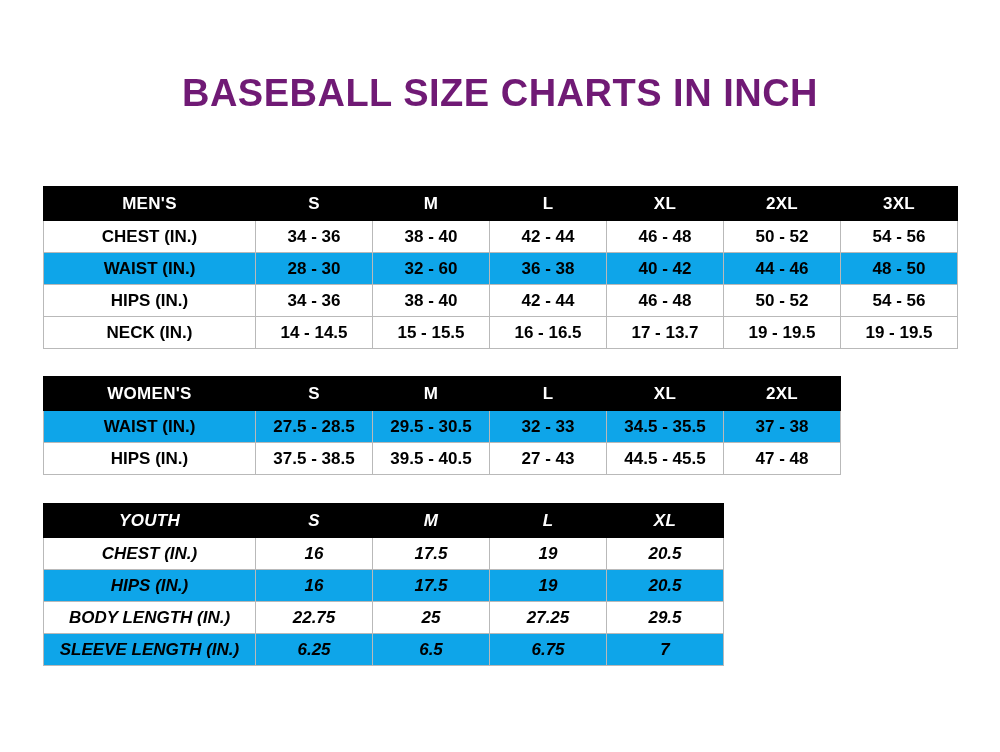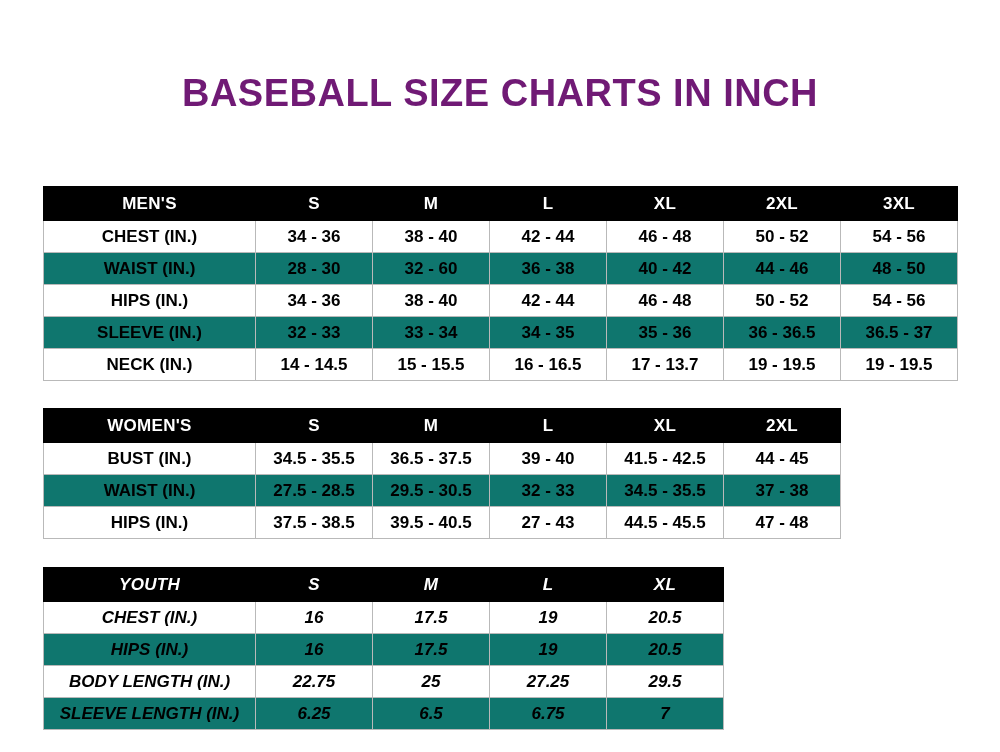--- a/index.html
+++ b/index.html
@@ -61,21 +61,21 @@
   table.size-table thead th {
     background: #000000;
     color: #ffffff;
     border: 1px solid #000000;
     height: 33px;
     font-size: 17px;
     letter-spacing: 0.3px;
   }
 
   table.size-table tbody tr.alt td {
-    background: #0f766e;
+    background: #0ea5e9;
   }
 
   td.rowlabel, th.rowlabel {
     text-align: center;
   }
 
   
   #mens-table { width: 914px; }
   #mens-table col.label { width: 212px; }
   #mens-table col.size { width: 117px; }
@@ -146,29 +146,20 @@
           </tr>
           <tr>
             <td class="rowlabel">HIPS (IN.)</td>
             <td>34 - 36</td>
             <td>38 - 40</td>
             <td>42 - 44</td>
             <td>46 - 48</td>
             <td>50 - 52</td>
             <td>54 - 56</td>
           </tr>
-          <tr class="alt">
-            <td class="rowlabel">SLEEVE (IN.)</td>
-            <td>32 - 33</td>
-            <td>33 - 34</td>
-            <td>34 - 35</td>
-            <td>35 - 36</td>
-            <td>36 - 36.5</td>
-            <td>36.5 - 37</td>
-          </tr>
           <tr>
             <td class="rowlabel">NECK (IN.)</td>
             <td>14 - 14.5</td>
             <td>15 - 15.5</td>
             <td>16 - 16.5</td>
             <td>17 - 13.7</td>
             <td>19 - 19.5</td>
             <td>19 - 19.5</td>
           </tr>
         </tbody>
@@ -189,28 +180,20 @@
           <tr>
             <th class="rowlabel">WOMEN'S</th>
             <th>S</th>
             <th>M</th>
             <th>L</th>
             <th>XL</th>
             <th>2XL</th>
           </tr>
         </thead>
         <tbody>
-          <tr>
-            <td class="rowlabel">BUST (IN.)</td>
-            <td>34.5 - 35.5</td>
-            <td>36.5 - 37.5</td>
-            <td>39 - 40</td>
-            <td>41.5 - 42.5</td>
-            <td>44 - 45</td>
-          </tr>
           <tr class="alt">
             <td class="rowlabel">WAIST (IN.)</td>
             <td>27.5 - 28.5</td>
             <td>29.5 - 30.5</td>
             <td>32 - 33</td>
             <td>34.5 - 35.5</td>
             <td>37 - 38</td>
           </tr>
           <tr>
             <td class="rowlabel">HIPS (IN.)</td>

